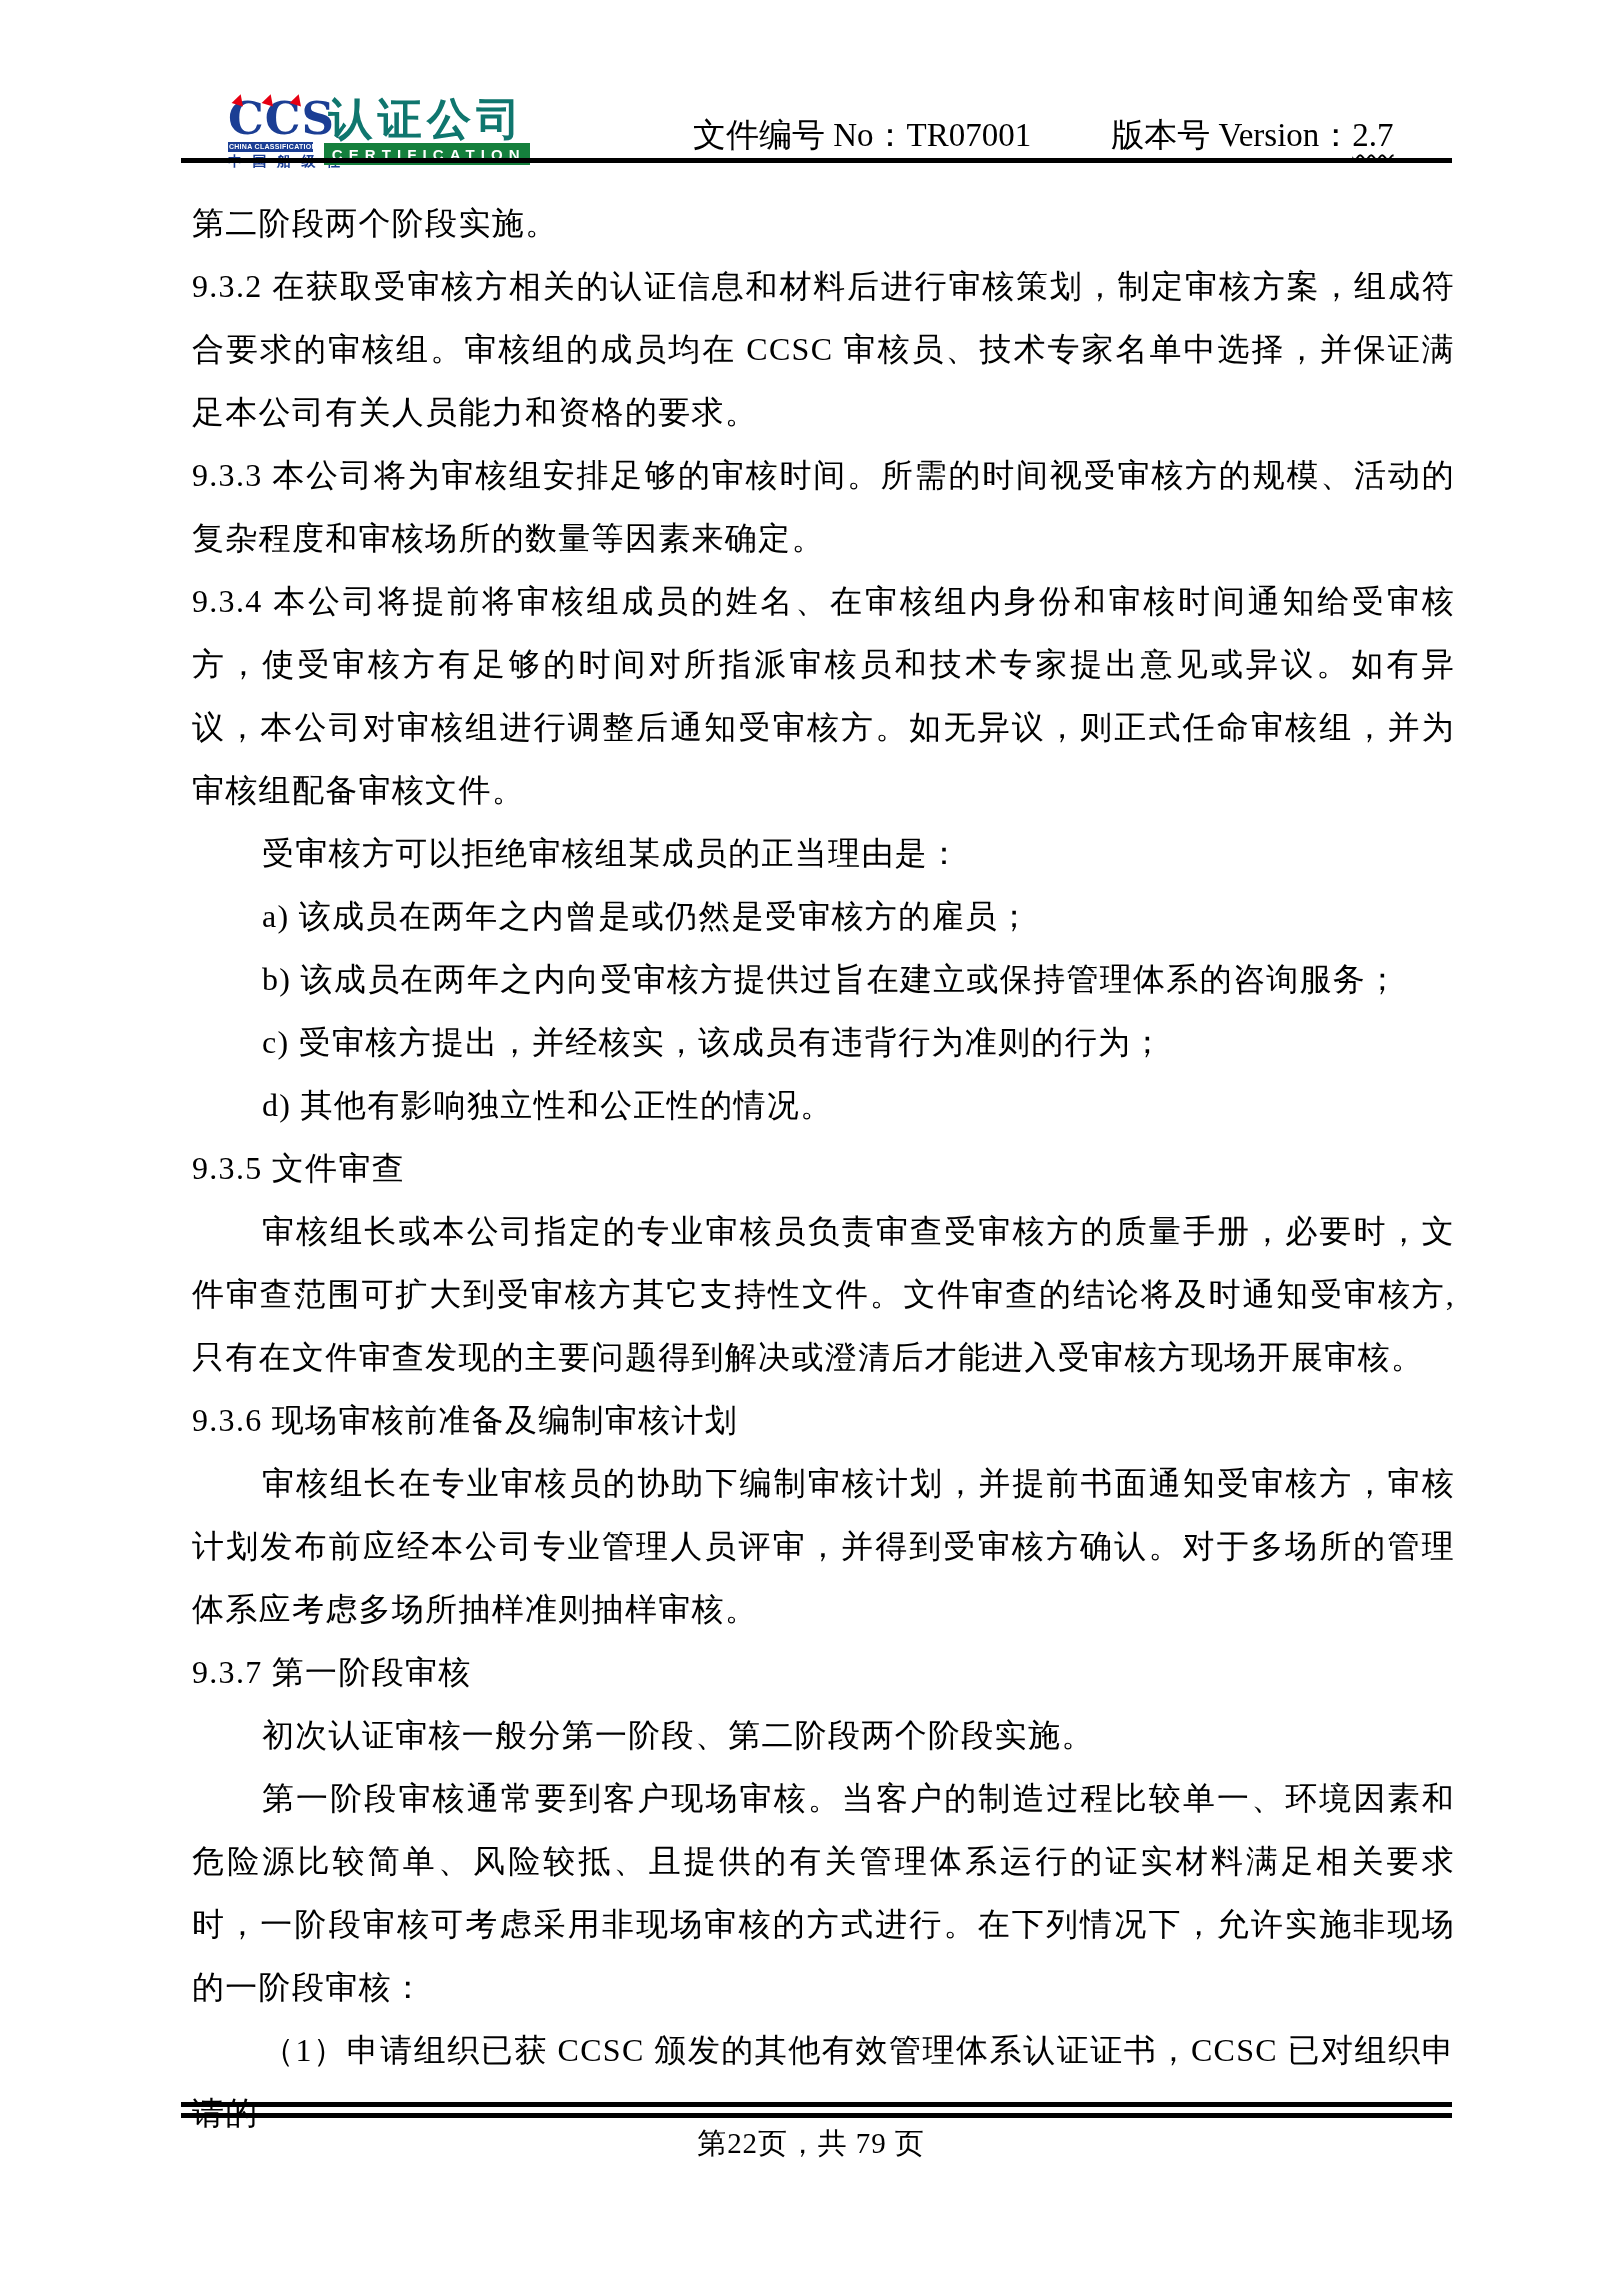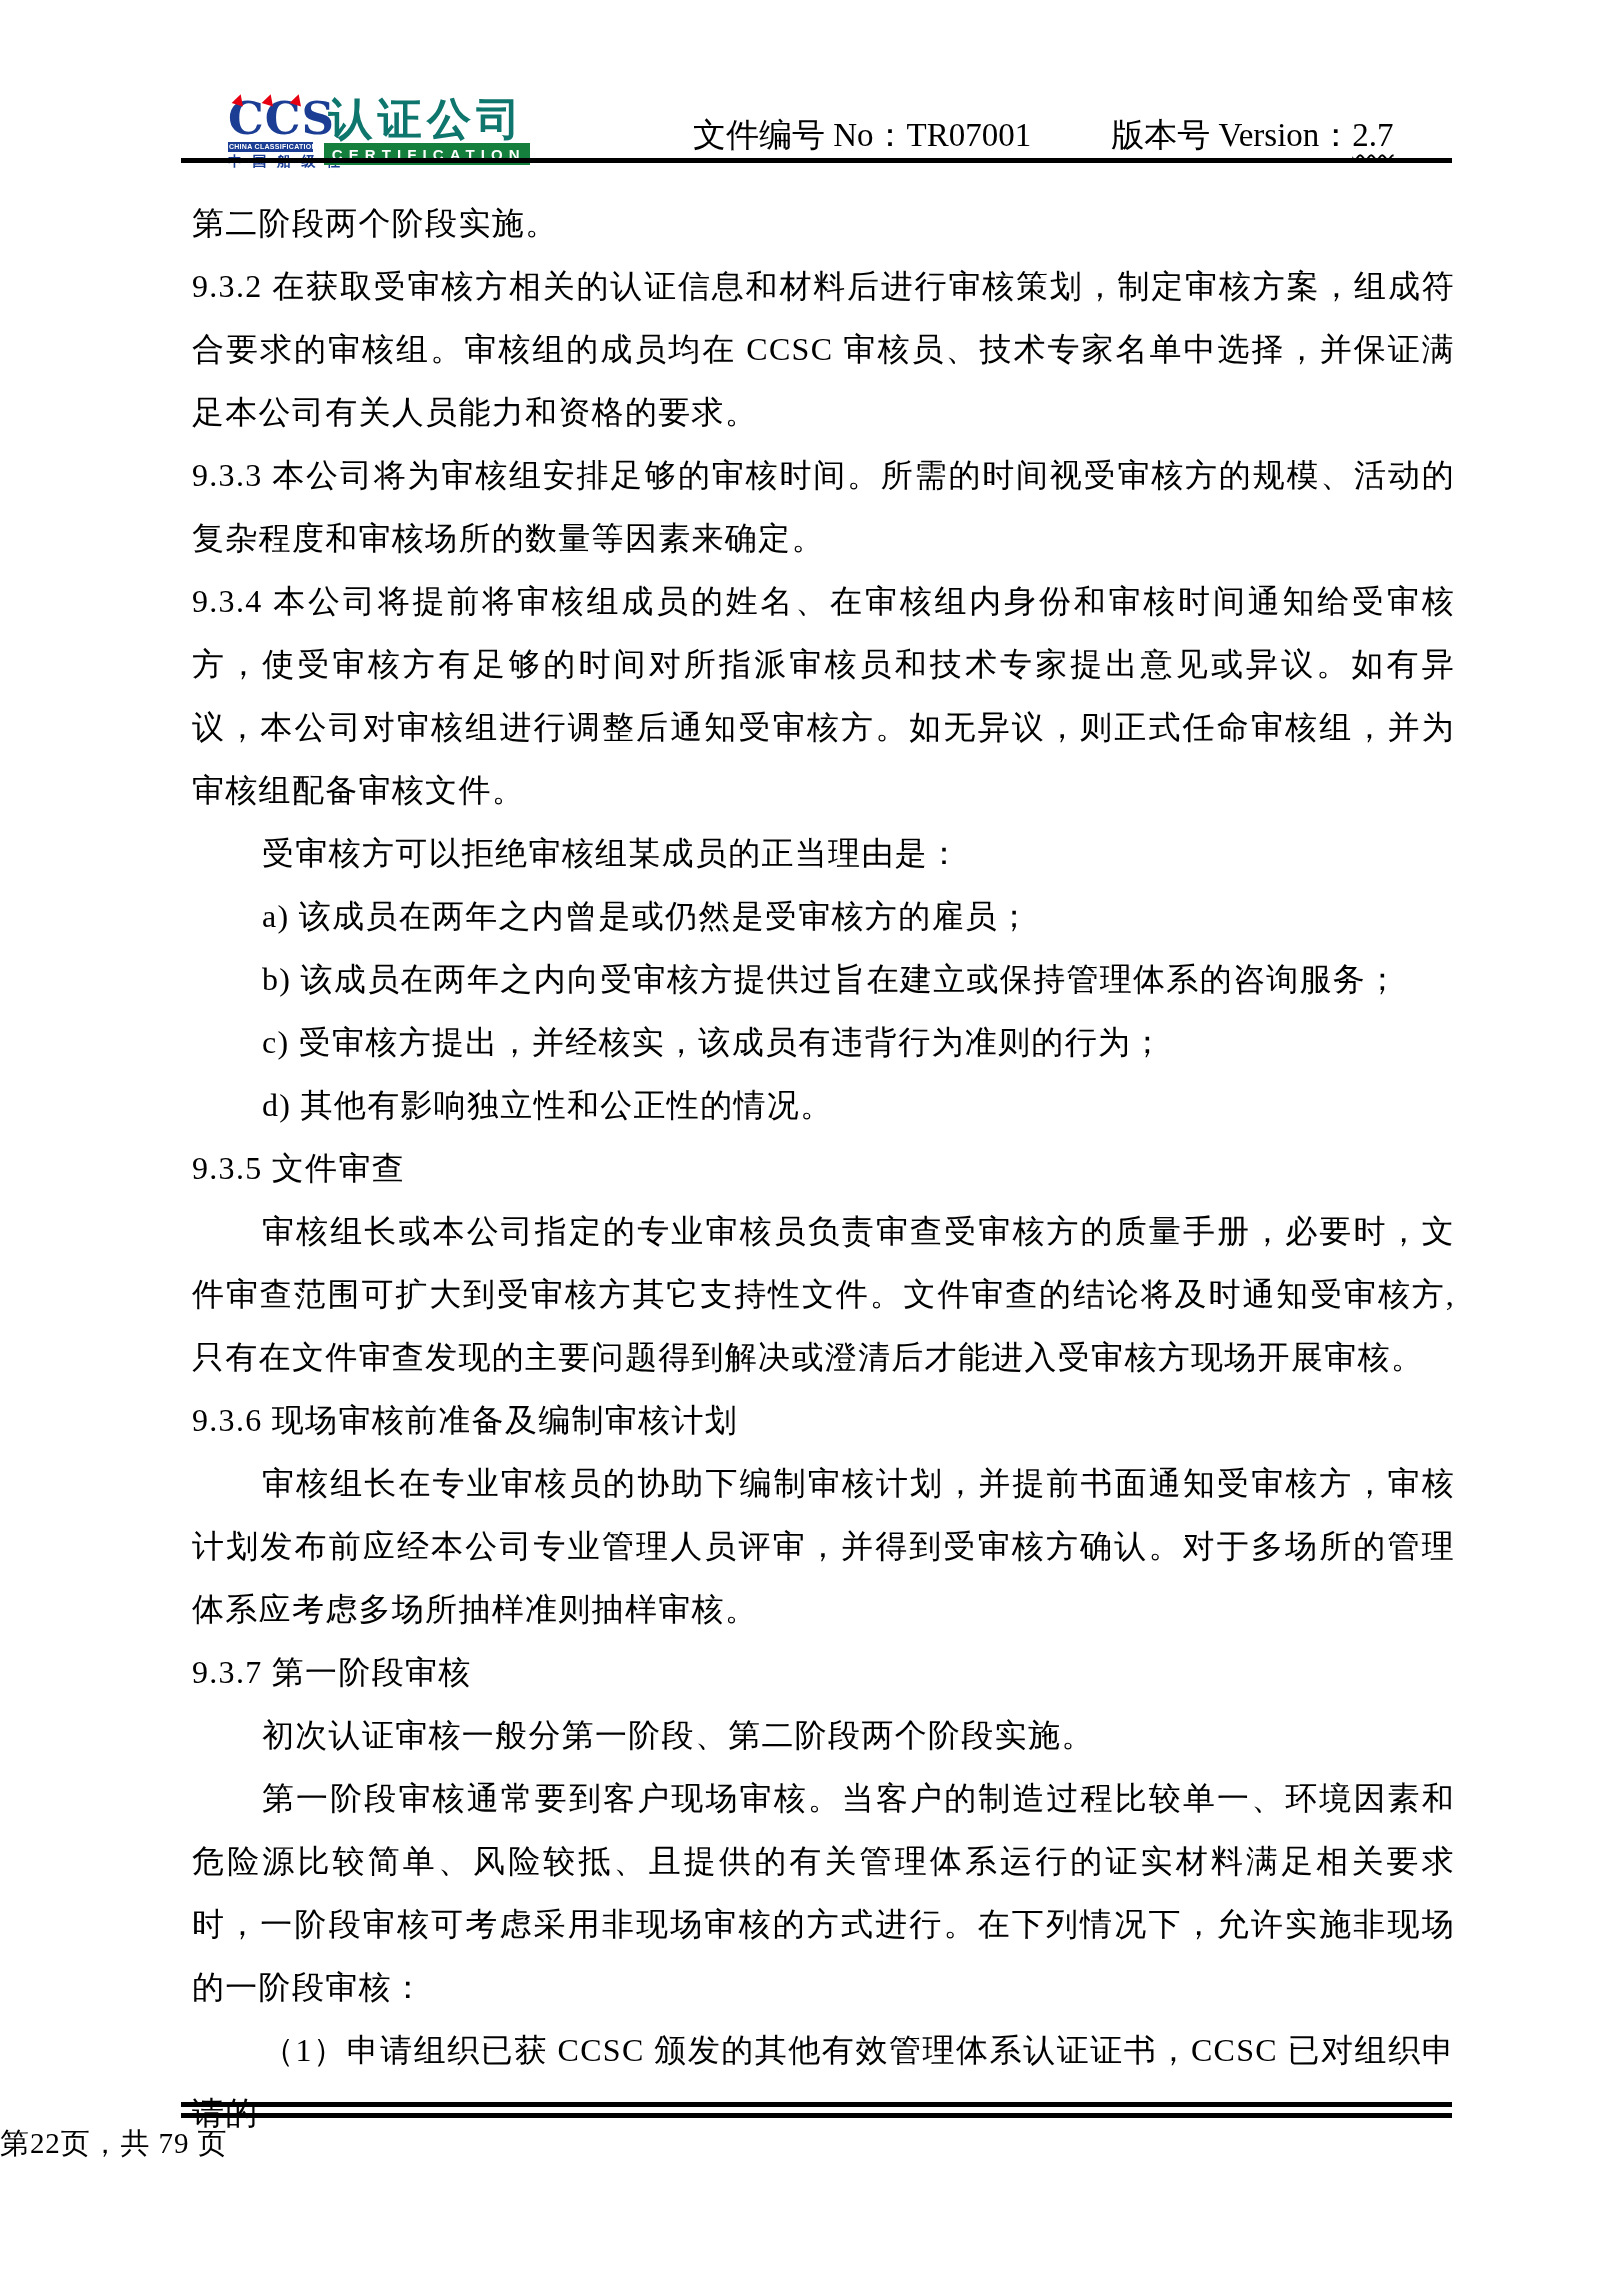--- a/index.html
+++ b/index.html
@@ -125,21 +125,21 @@
   .footer-rule-bottom {
     position: absolute;
     left: 181px; top: 2113px;
     width: 1271px; height: 5.2px;
     background: #000000;
   }
   .footer-text {
     position: absolute;
     left: 0; top: 2124px;
     width: 1622px;
-    text-align: left;
+    text-align: center;
     font-size: 29px;
     letter-spacing: 0.9px;
   }
 </style>
 </head>
 <body>
 
 <div class="page">
 
   <div class="logo">

